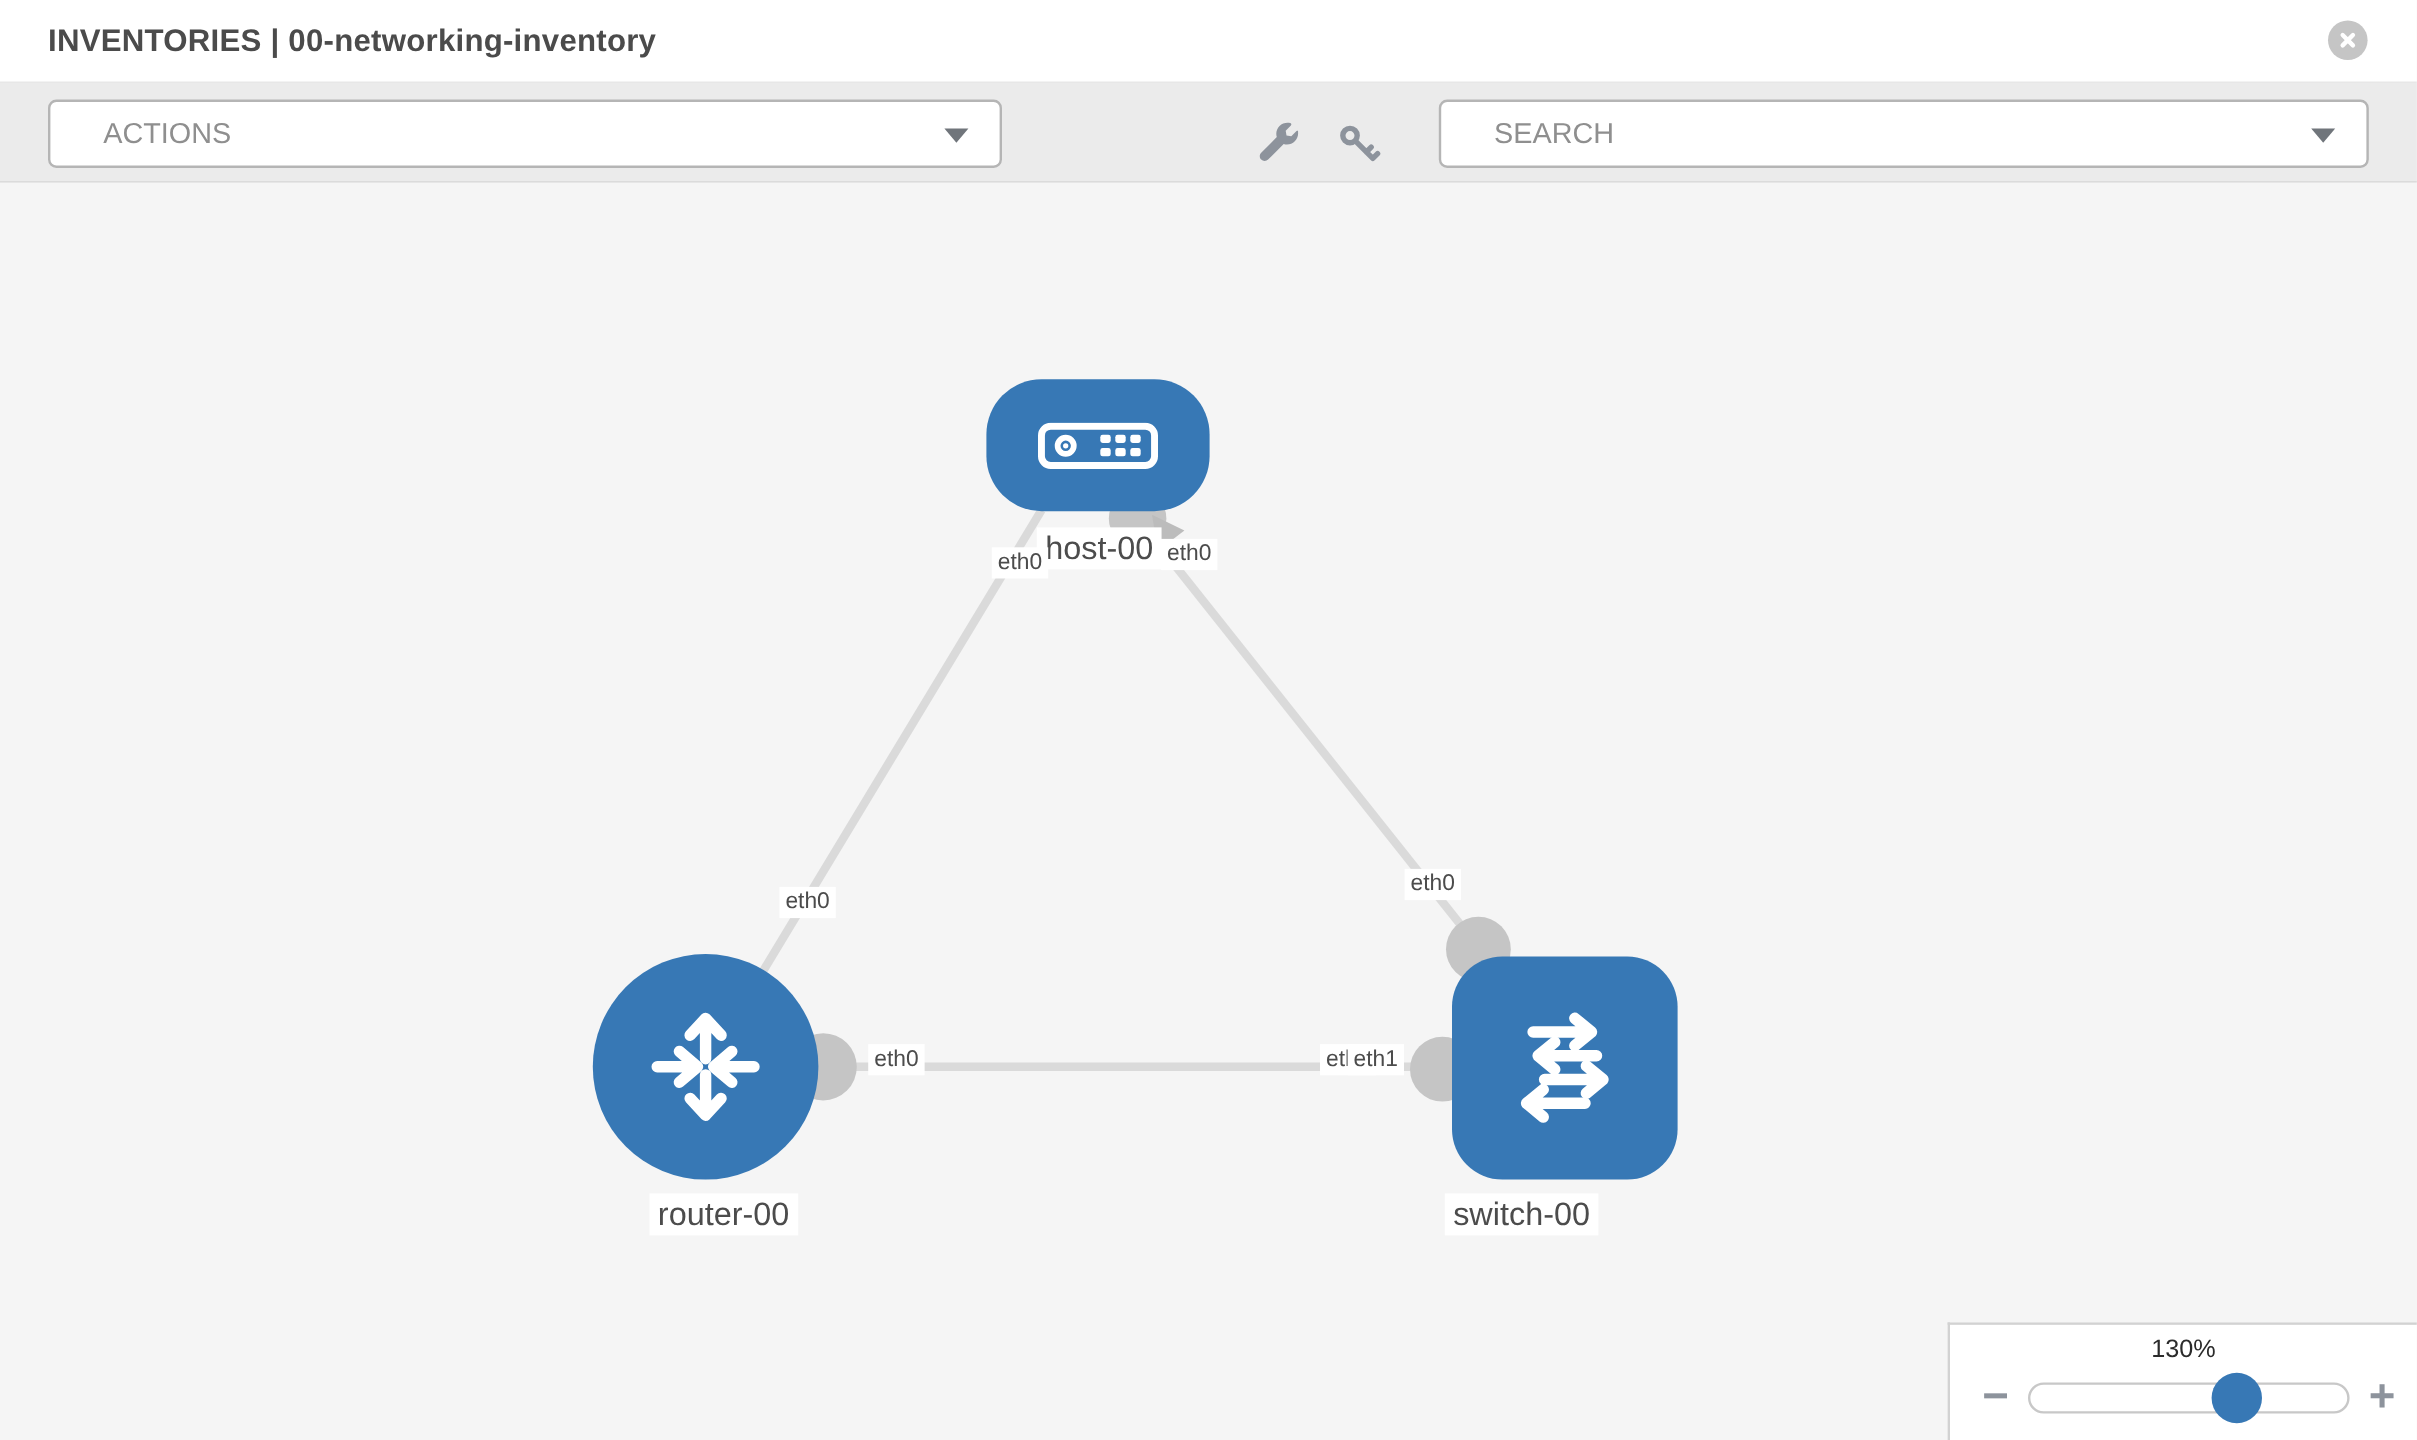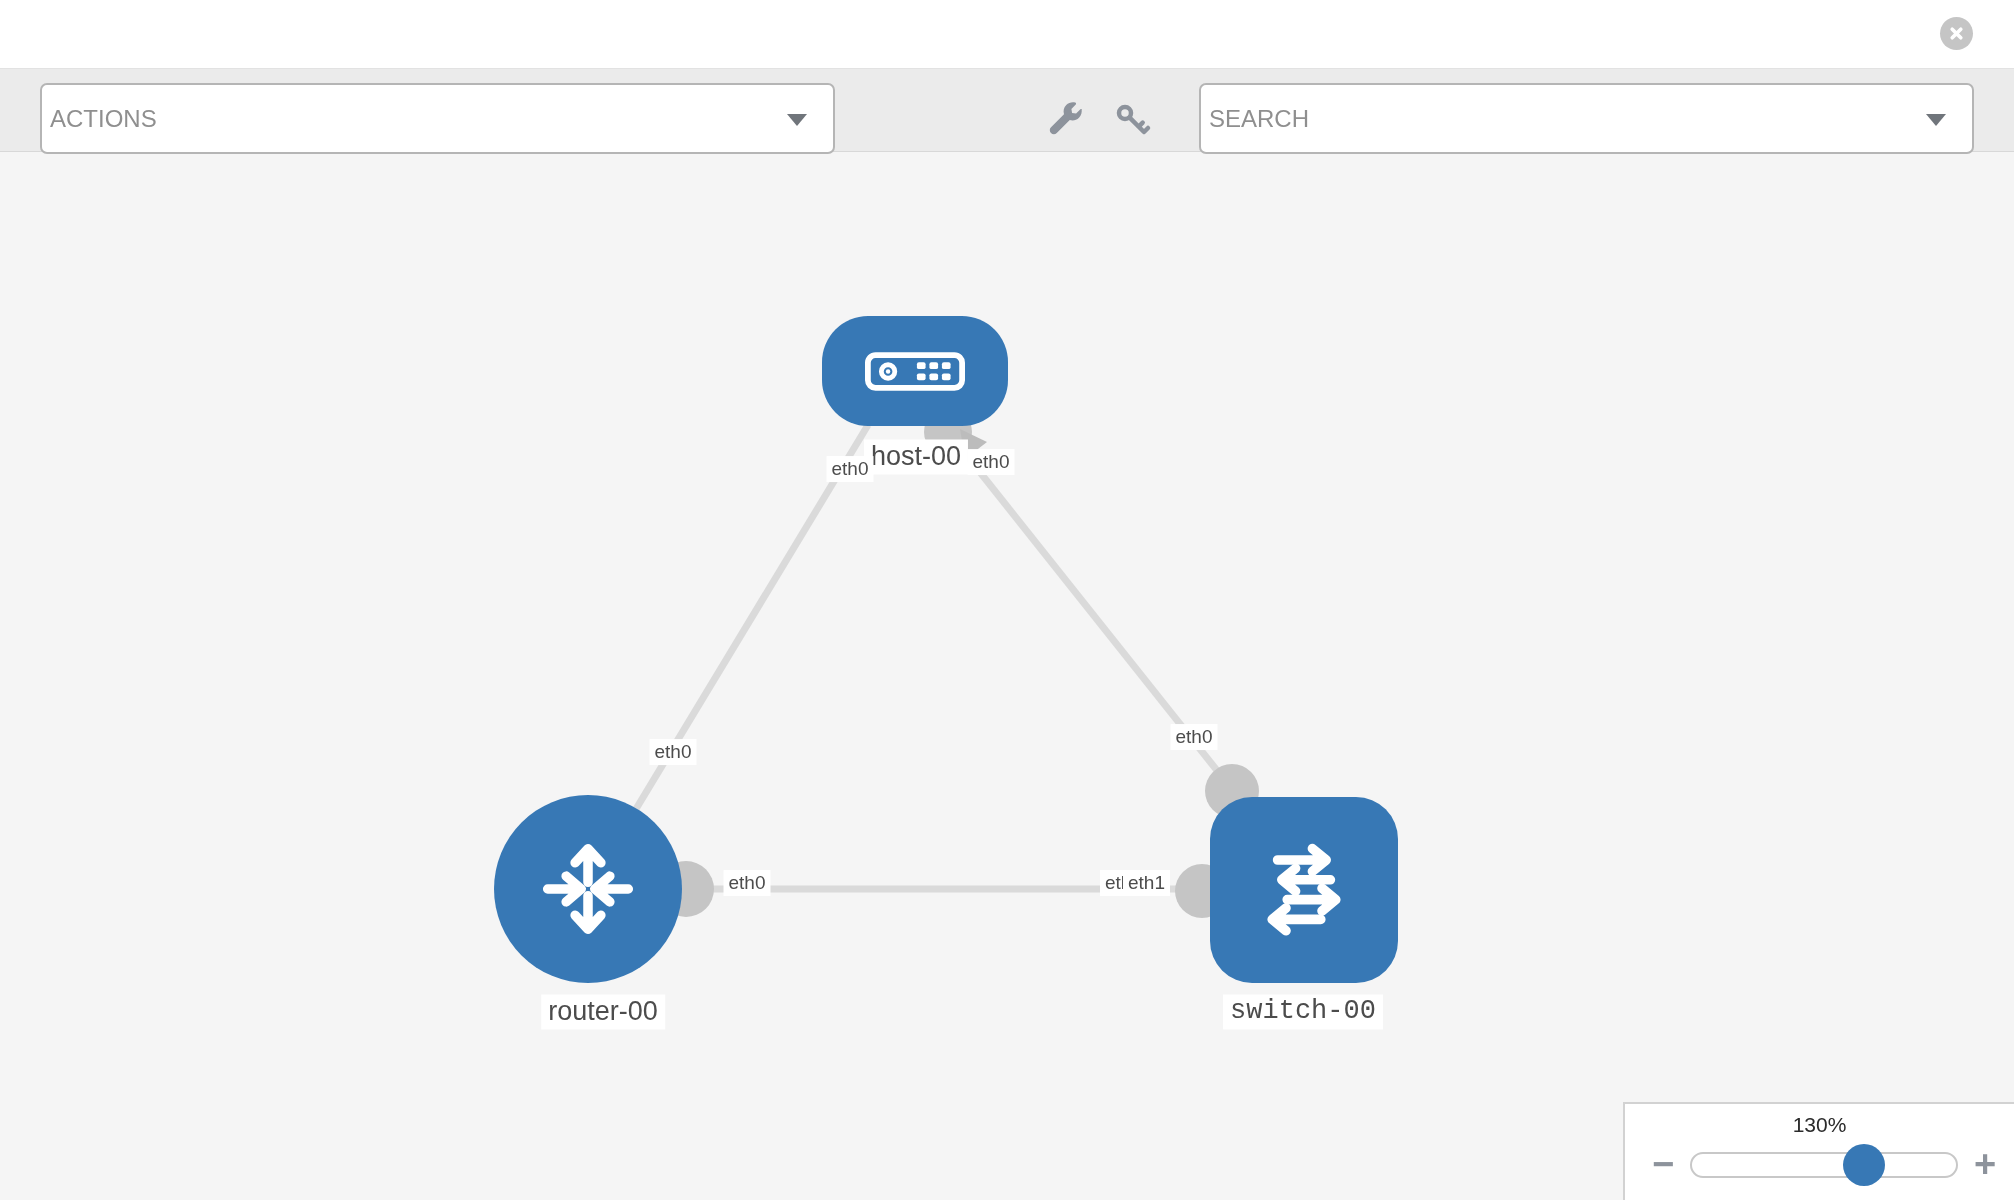--- a/index.html
+++ b/index.html
@@ -11,23 +11,23 @@
             background:#ffffff; border-bottom:1px solid #e2e2e2; z-index:30; }
   .page-title { position:absolute; left:40px; top:50%; transform:translateY(-50%);
                 font-size:26px; font-weight:bold; color:#4b4b4b; letter-spacing:.2px; }
   .close-btn { position:absolute; right:41px; top:17px; width:33px; height:33px;
                border-radius:50%; background:#c5c5c5; display:flex;
                align-items:center; justify-content:center; cursor:pointer; }
 
   
   .toolbar { position:absolute; top:69px; left:0; width:2014px; height:83px;
              background:#ebebeb; border-bottom:1px solid #d8d8d8; z-index:25; }
-  .select-box { position:absolute; top:14px; height:71px; background:#fff;
+  .select-box { position:absolute; top:14px; height:57px; background:#fff;
                 border:2px solid #b5b5b5; border-radius:7px; display:flex;
-                align-items:center; padding:0 8px; font-size:24px; color:#8f8f8f;
+                align-items:center; padding:0 44px; font-size:24px; color:#8f8f8f;
                 cursor:pointer; }
   .select-actions { left:40px;  width:795px; }
   .select-search  { left:1199px; width:775px; }
   .caret { position:absolute; right:26px; top:50%; margin-top:-5px; width:0; height:0;
            border-left:10px solid transparent; border-right:10px solid transparent;
            border-top:12px solid #70757b; }
   .tool-btn { position:absolute; top:28px; width:48px; height:48px; display:flex;
               align-items:center; justify-content:center; cursor:pointer; }
   .tool-wrench { left:1042px; }
   .tool-key    { left:1109px; }
@@ -62,20 +62,21 @@
   .zoom-in  { left:340px; }
   .zoom-track { position:absolute; left:65px; top:48px; width:268px; height:26px;
                 background:#fff; border:2px solid #c8c8c8; border-radius:14px; cursor:pointer; }
   .zoom-handle { position:absolute; left:calc(65% - 21px); top:-10px; width:42px;
                  height:42px; border-radius:50%; background:#3778b5; cursor:grab; }
 </style>
 </head>
 <body>
 
 <div class="header">
+  <div class="page-title">INVENTORIES | 00-networking-inventory</div>
   <div class="close-btn">
     <svg width="15" height="15" viewBox="0 0 14 14">
       <path d="M3 3 L11 11 M11 3 L3 11" stroke="#ffffff" stroke-width="3.4" stroke-linecap="round" fill="none"></path>
     </svg>
   </div>
 </div>
 
 <div class="toolbar">
   <div class="select-box select-actions">
     <span>ACTIONS</span>
@@ -148,21 +149,21 @@
         <path d="M28 25 L64 25 M57 15.5 L68.5 25 L57 34.5"></path>
         <path d="M72 41.5 L36 41.5 M43 32 L31.5 41.5 L43 51"></path>
         <path d="M36 58 L72 58 M65 48.5 L76.5 58 L65 67.5"></path>
         <path d="M64 74.5 L28 74.5 M35 65 L23.5 74.5 L35 84"></path>
       </g>
     </svg>
   </div>
 
   <span class="lbl node-lbl" style="left:916px;  top:305px;">host-00</span>
   <span class="lbl node-lbl" style="left:603px;  top:860px;">router-00</span>
-  <span class="lbl node-lbl" style="left:1303px; top:860px;font-family:Liberation Mono, monospace;">switch-00</span>
+  <span class="lbl node-lbl" style="left:1268px; top:860px;">switch-00</span>
 
   <span class="lbl iface-lbl" style="left:850px;  top:317px;">eth0</span>
   <span class="lbl iface-lbl" style="left:673px;  top:600px;">eth0</span>
   <span class="lbl iface-lbl" style="left:991px;  top:310px;">eth0</span>
   <span class="lbl iface-lbl" style="left:1194px; top:585px;">eth0</span>
   <span class="lbl iface-lbl" style="left:747px;  top:731px;">eth0</span>
 
   <span class="lbl iface-lbl iface-abs" style="left:1100px; top:731px; z-index:10;">eth0</span>
   <span class="lbl iface-lbl iface-abs" style="left:1123px; top:731px; z-index:11;">eth1</span>
 </div>

